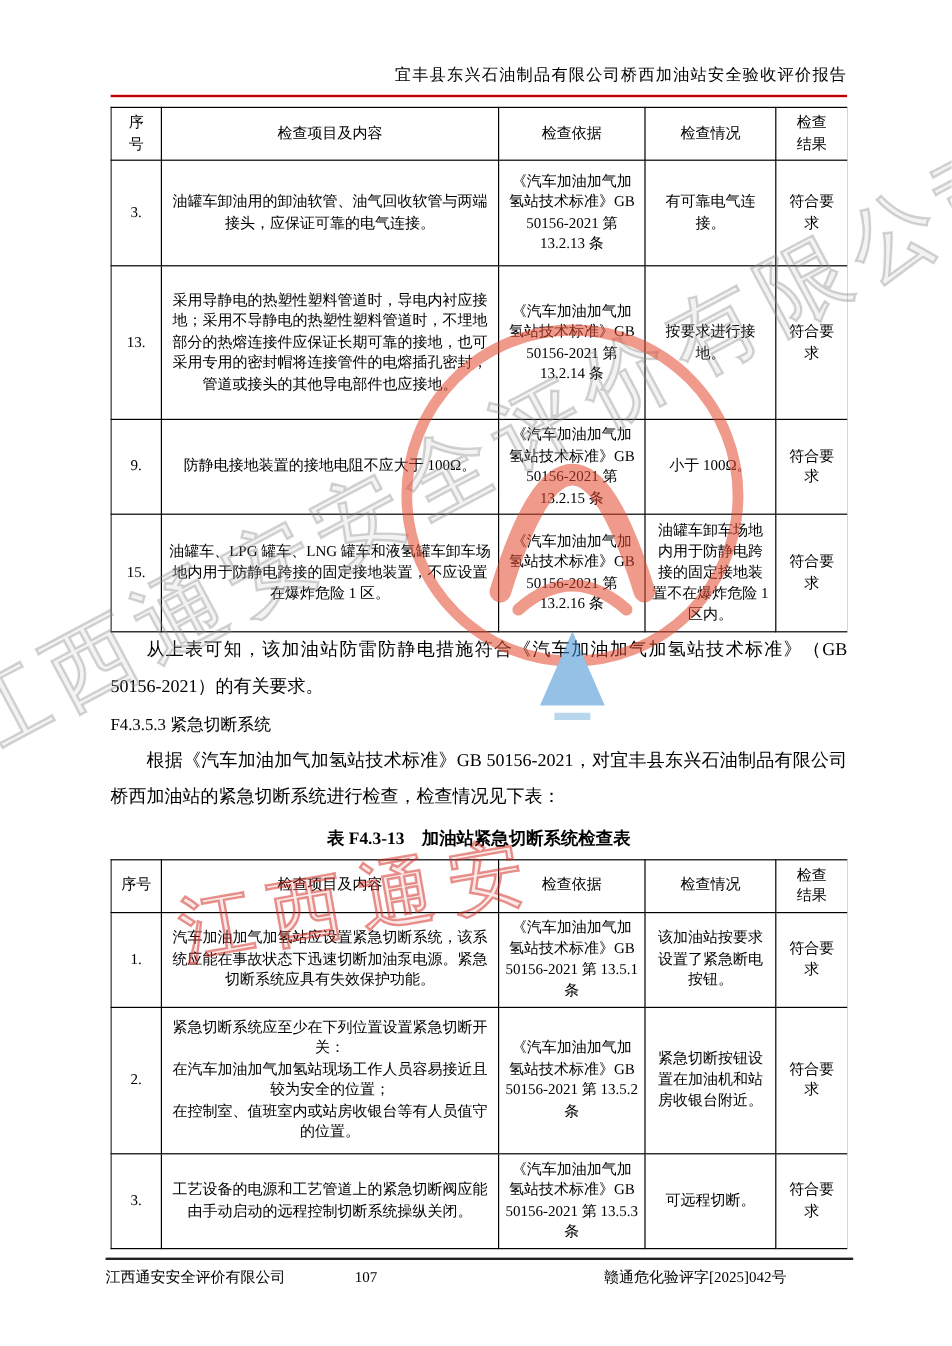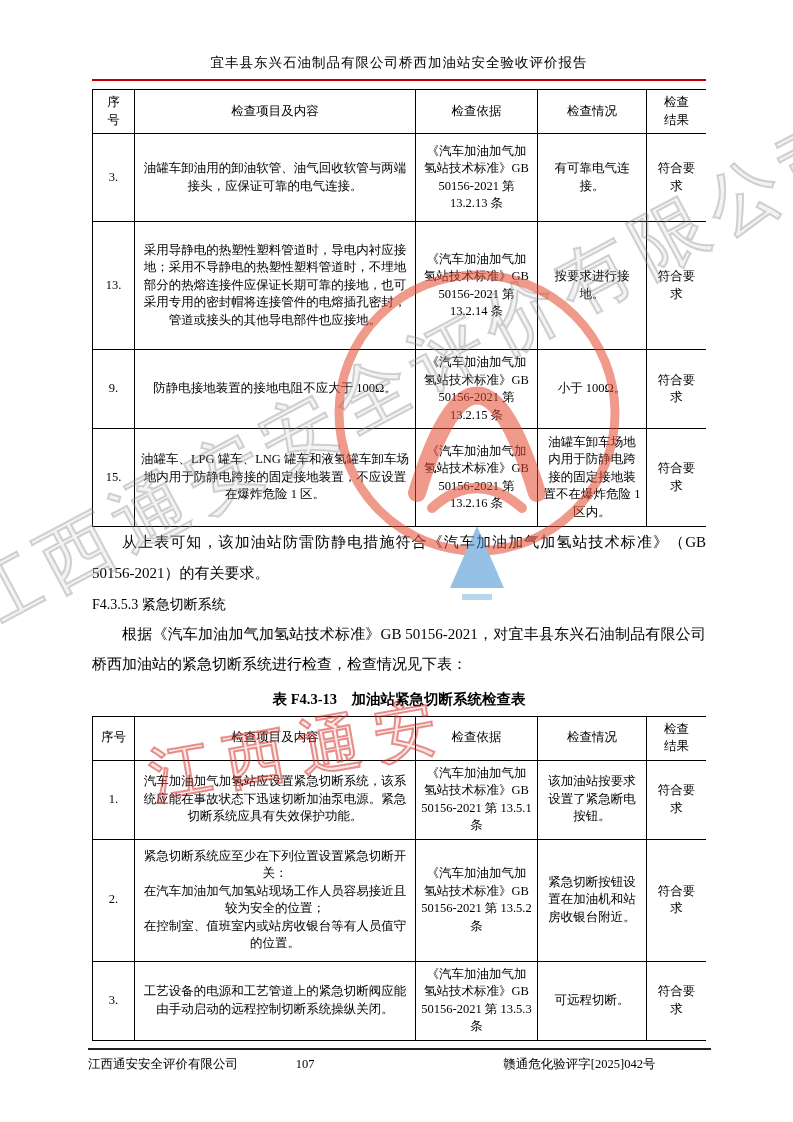--- a/index.html
+++ b/index.html
@@ -11,21 +11,21 @@
   }
   .page { position:absolute; inset:0; background:#fff; }
 
   
   .content {
     position:absolute; top:0; left:92px; width:614px; height:1046px;
     overflow:hidden; z-index:1;
   }
 
   
-  .doc-header { padding-top:54px; text-align:center; }
+  .doc-header { padding-top:54px; text-align:right; }
   .doc-header-title { font-size:13.5px; letter-spacing:1px; }
   .header-rule { border:none; border-top:2px solid #c00000; margin-top:7px; }
 
   
   table.check-table {
     width:100%; border-collapse:collapse; table-layout:fixed;
     margin-top:8px; font-size:12.5px; line-height:1.4;
   }
   table.check-table th, table.check-table td {
     border:1px solid #000; padding:4px 5px; text-align:center;

